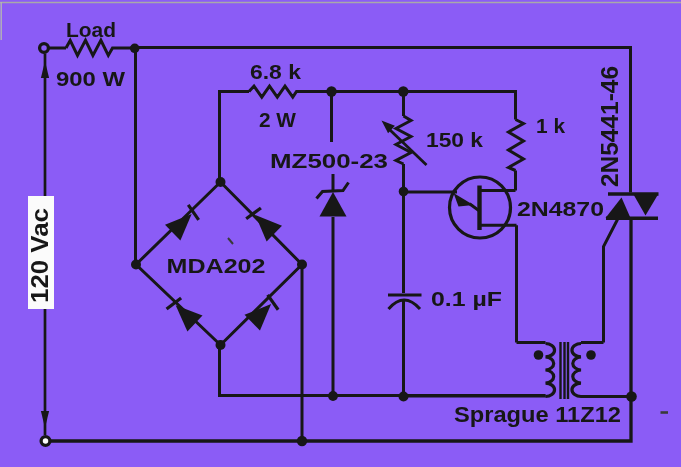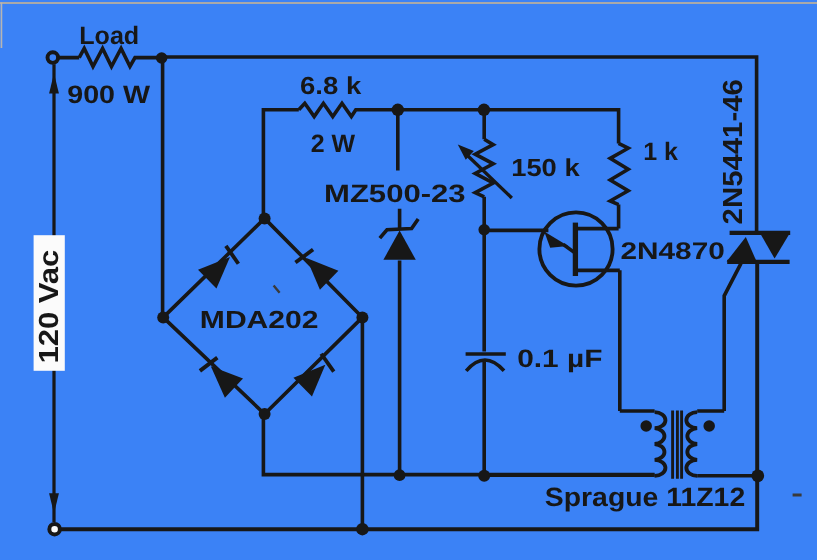--- a/index.html
+++ b/index.html
@@ -1,16 +1,16 @@
 <!DOCTYPE html>
 <html><head>
 <meta charset="utf-8">
 <style>
   html,body{margin:0;padding:0;background:#ffffff;}
-  #stage{position:relative;width:681px;height:467px;background:#3b82f6;overflow:hidden;}
+  #stage{position:relative;width:681px;height:467px;background:#8b5cf6;overflow:hidden;}
   svg{position:absolute;left:0;top:0;}
   text{font-family:"Liberation Sans",sans-serif;font-weight:bold;fill:#171717;}
 </style>
 </head>
 <body>
 <div id="stage">
 <svg width="681" height="467" viewBox="0 0 681 467">
 
   <line x1="0" y1="2.5" x2="681" y2="2.5" stroke="#a9a9a9" stroke-width="1.6"></line>
   <line x1="1.2" y1="2" x2="1.2" y2="40" stroke="#b5b5b5" stroke-width="1.4"></line>

